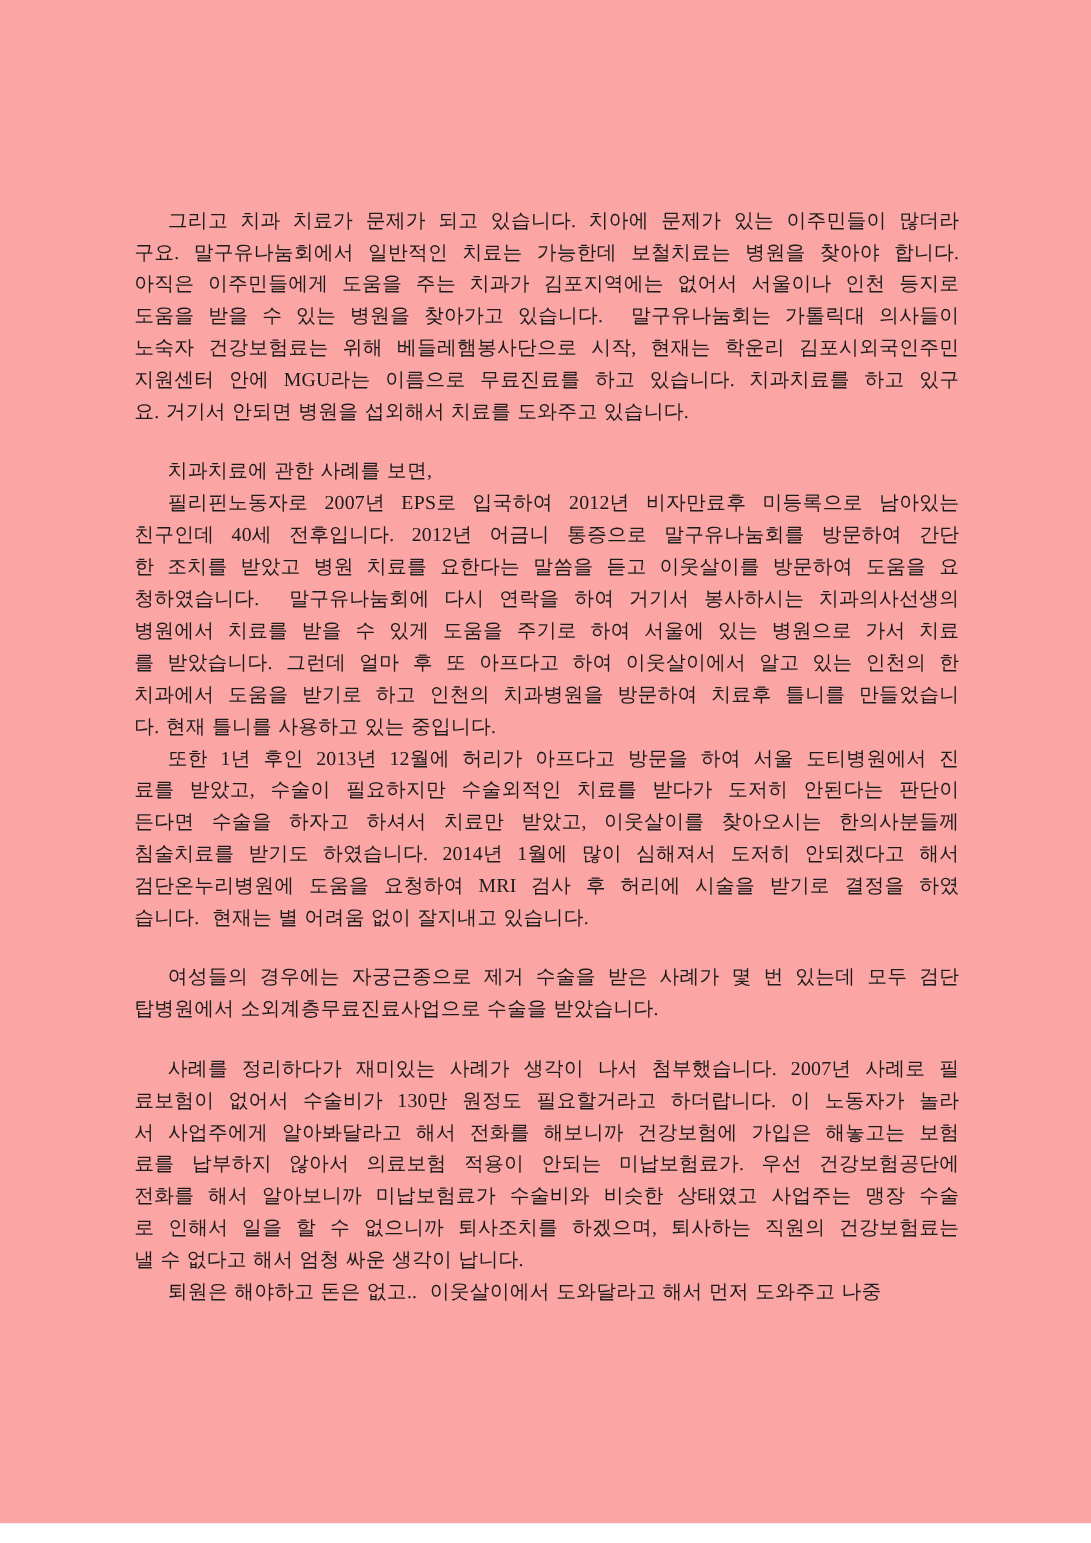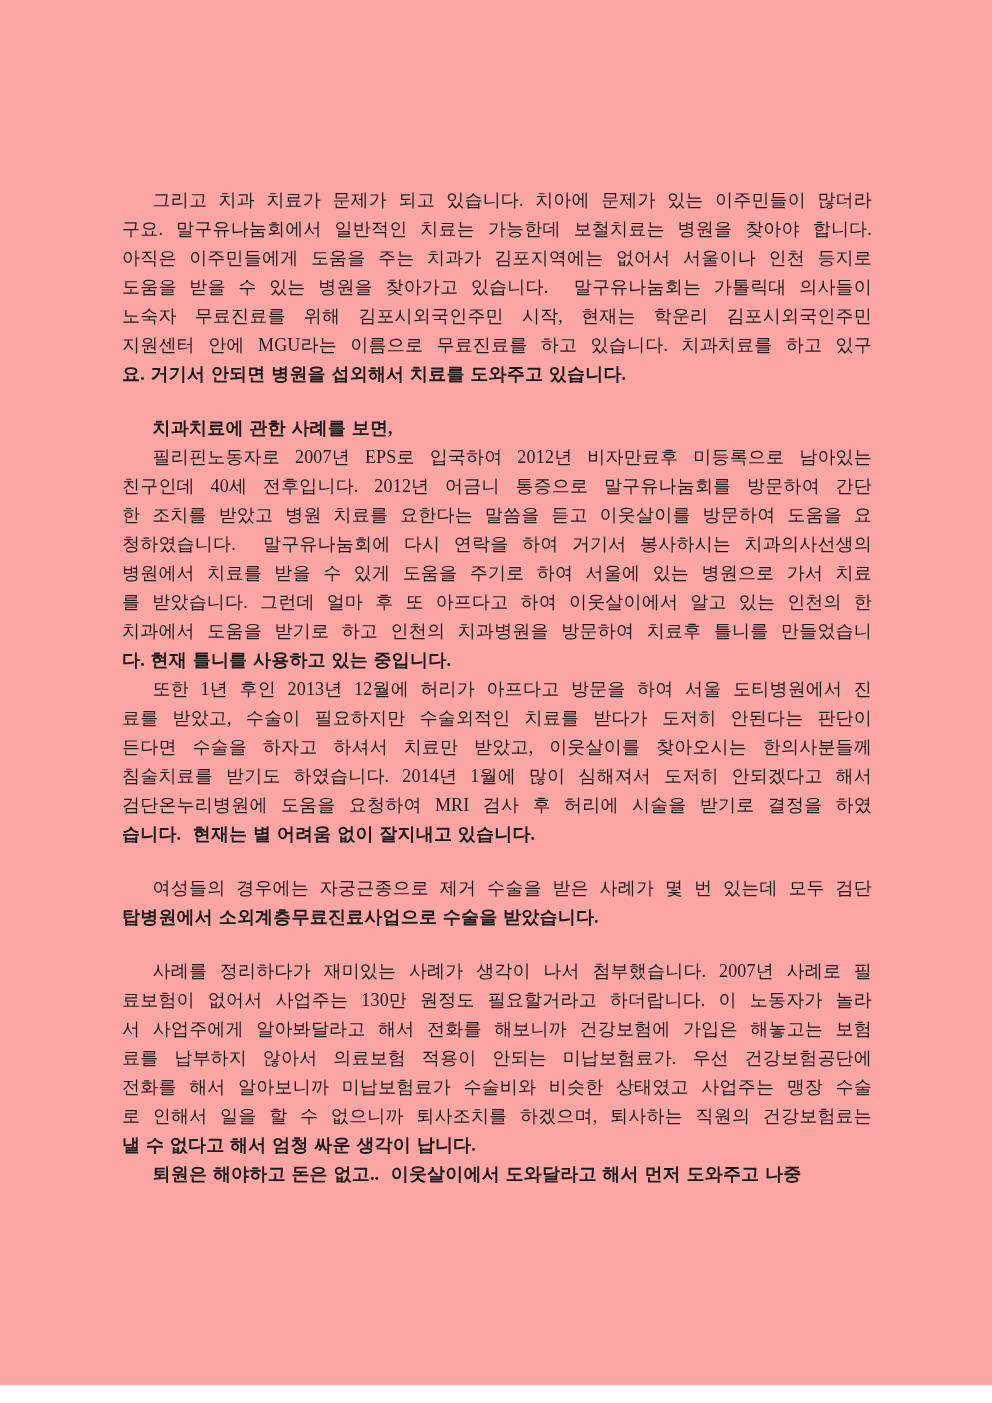--- a/index.html
+++ b/index.html
@@ -27,33 +27,33 @@
   .paragraph { margin: 0; }
   .paragraph.gap-before { margin-top: 25px; }
   .line {
     text-align: justify;
     text-align-last: justify;
     word-spacing: 1px;
     letter-spacing: 0.2px;
     white-space: normal;
   }
   .line.first { text-indent: 1.7em; }
-  .line.last  { text-align-last: left; font-weight: bold; }
+  .line.last  { text-align-last: left; }
 </style>
 </head>
 <body>
 
 <div class="page">
   <div class="doc-body">
       <div class="paragraph">
         <div class="line first">그리고 치과 치료가 문제가 되고 있습니다. 치아에 문제가 있는 이주민들이 많더라</div>
         <div class="line">구요. 말구유나눔회에서 일반적인 치료는 가능한데 보철치료는 병원을 찾아야 합니다.</div>
         <div class="line">아직은 이주민들에게 도움을 주는 치과가 김포지역에는 없어서 서울이나 인천 등지로</div>
         <div class="line">도움을 받을 수 있는 병원을 찾아가고 있습니다.&nbsp; 말구유나눔회는 가톨릭대 의사들이</div>
-        <div class="line">노숙자 무료진료를 위해 김포시외국인주민 시작, 현재는 학운리 김포시외국인주민</div>
+        <div class="line">노숙자 건강보험료는 위해 베들레햄봉사단으로 시작, 현재는 학운리 김포시외국인주민</div>
         <div class="line">지원센터 안에 MGU라는 이름으로 무료진료를 하고 있습니다. 치과치료를 하고 있구</div>
         <div class="line last">요. 거기서 안되면 병원을 섭외해서 치료를 도와주고 있습니다.</div>
       </div>
       <div class="paragraph gap-before">
         <div class="line first last">치과치료에 관한 사례를 보면,</div>
       </div>
       <div class="paragraph">
         <div class="line first">필리핀노동자로 2007년 EPS로 입국하여 2012년 비자만료후 미등록으로 남아있는</div>
         <div class="line">친구인데 40세 전후입니다. 2012년 어금니 통증으로 말구유나눔회를 방문하여 간단</div>
         <div class="line">한 조치를 받았고 병원 치료를 요한다는 말씀을 듣고 이웃살이를 방문하여 도움을 요</div>
@@ -70,21 +70,21 @@
         <div class="line">침술치료를 받기도 하였습니다. 2014년 1월에 많이 심해져서 도저히 안되겠다고 해서</div>
         <div class="line">검단온누리병원에 도움을 요청하여 MRI 검사 후 허리에 시술을 받기로 결정을 하였</div>
         <div class="line last">습니다.&nbsp; 현재는 별 어려움 없이 잘지내고 있습니다.</div>
       </div>
       <div class="paragraph gap-before">
         <div class="line first">여성들의 경우에는 자궁근종으로 제거 수술을 받은 사례가 몇 번 있는데 모두 검단</div>
         <div class="line last">탑병원에서 소외계층무료진료사업으로 수술을 받았습니다.</div>
       </div>
       <div class="paragraph gap-before">
         <div class="line first">사례를 정리하다가 재미있는 사례가 생각이 나서 첨부했습니다. 2007년 사례로 필</div>
-        <div class="line">료보험이 없어서 사업주는 130만 원정도 필요할거라고 하더랍니다. 이 노동자가 놀라</div>
+        <div class="line">료보험이 없어서 수술비가 130만 원정도 필요할거라고 하더랍니다. 이 노동자가 놀라</div>
         <div class="line">서 사업주에게 알아봐달라고 해서 전화를 해보니까 건강보험에 가입은 해놓고는 보험</div>
         <div class="line">료를 납부하지 않아서 의료보험 적용이 안되는 미납보험료가. 우선 건강보험공단에</div>
         <div class="line">전화를 해서 알아보니까 미납보험료가 수술비와 비슷한 상태였고 사업주는 맹장 수술</div>
         <div class="line">로 인해서 일을 할 수 없으니까 퇴사조치를 하겠으며, 퇴사하는 직원의 건강보험료는</div>
         <div class="line last">낼 수 없다고 해서 엄청 싸운 생각이 납니다.</div>
       </div>
       <div class="paragraph">
         <div class="line first last">퇴원은 해야하고 돈은 없고..&nbsp; 이웃살이에서 도와달라고 해서 먼저 도와주고 나중</div>
       </div>
     </div>

